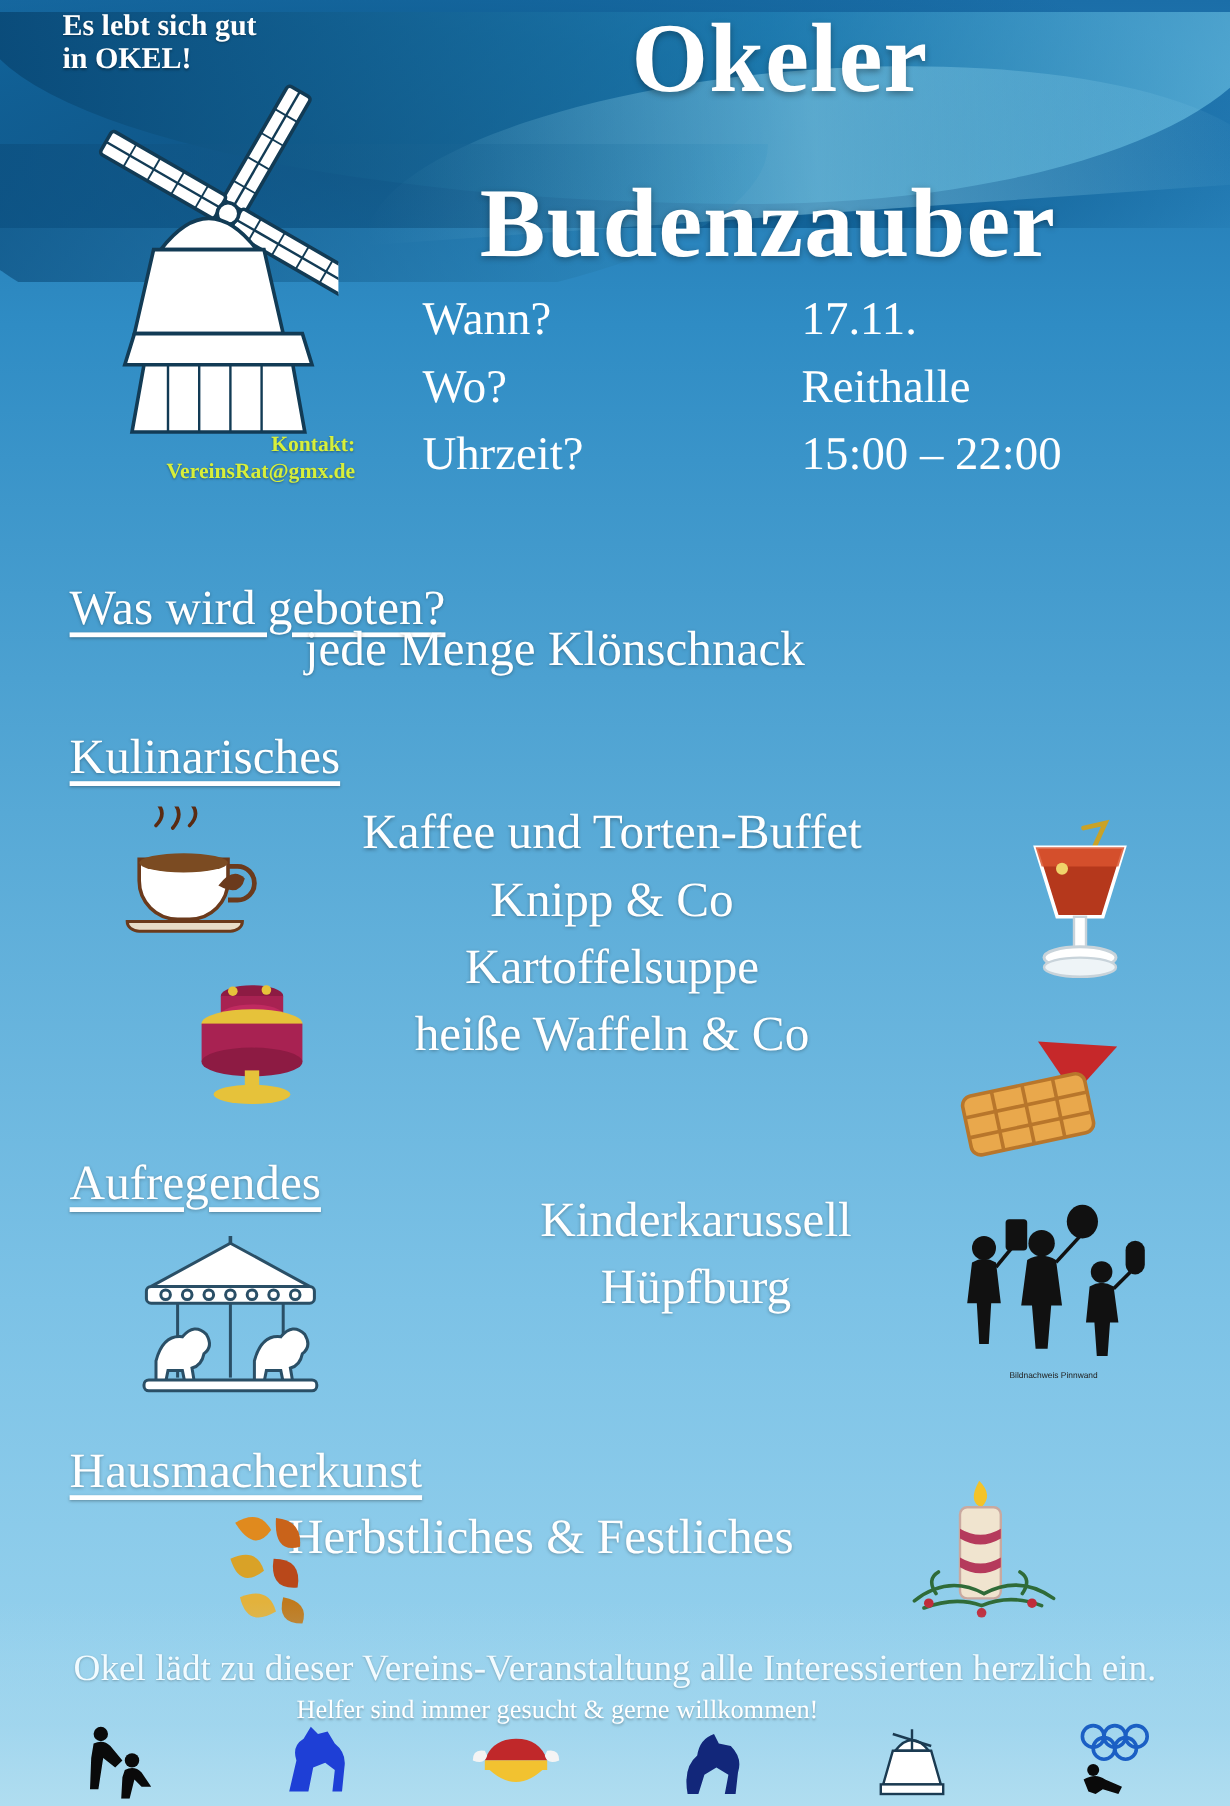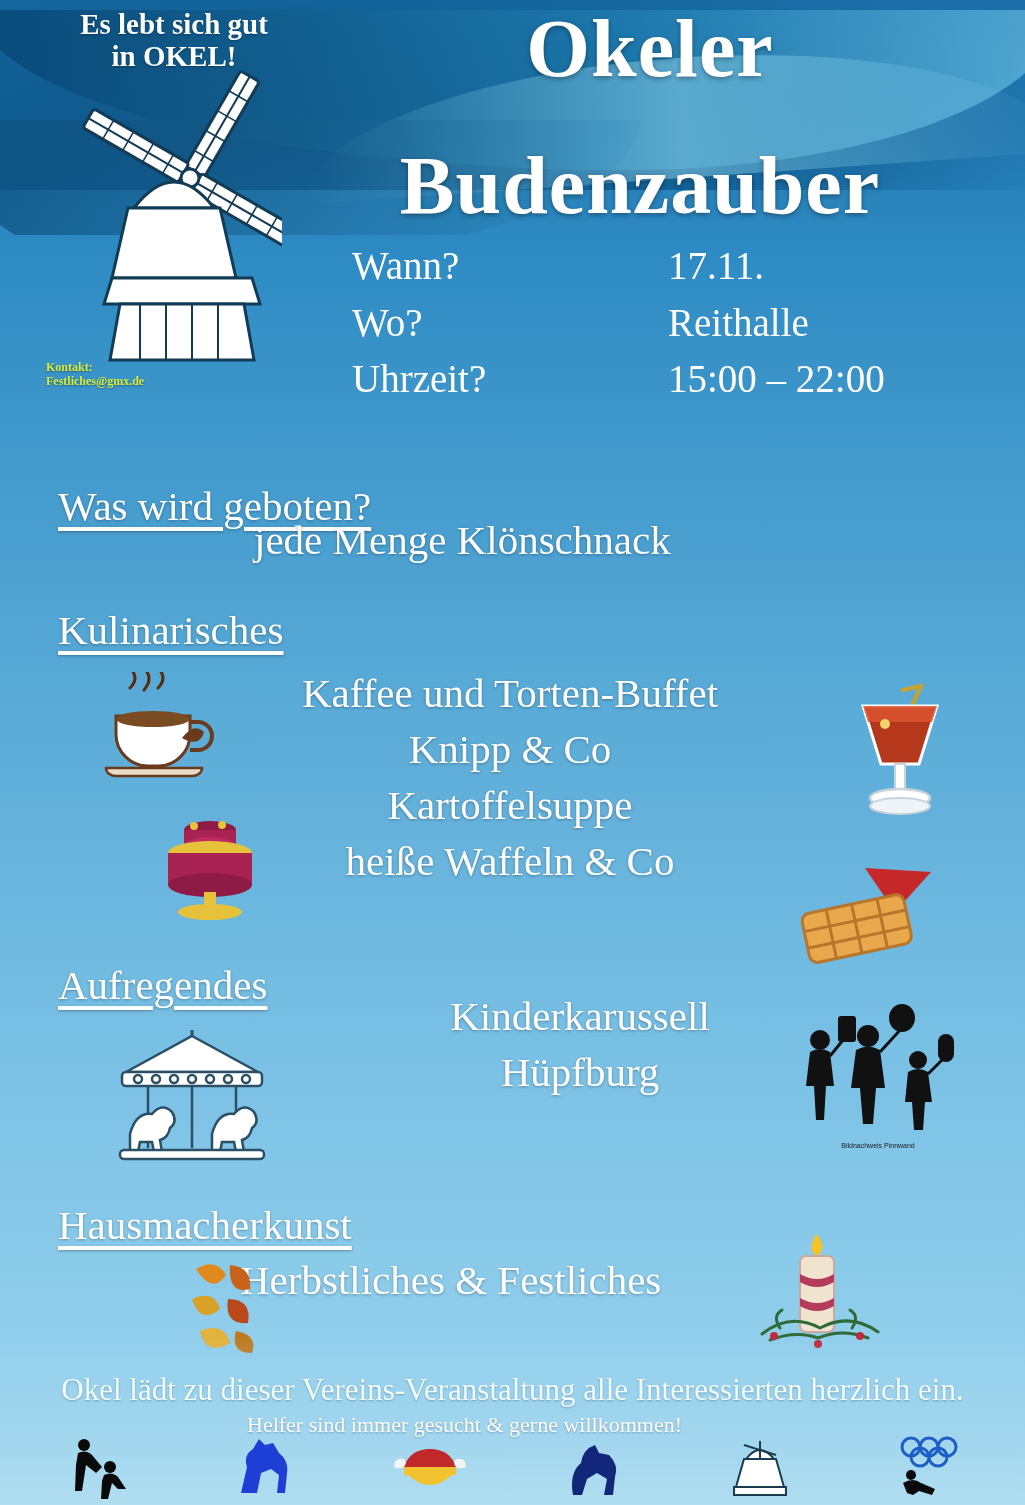--- a/index.html
+++ b/index.html
@@ -59,40 +59,39 @@
     position: absolute;
     left: 0; bottom: 0;
     width: 1025px; height: 170px;
     background: linear-gradient(180deg, rgba(150,210,235,0) 0%, rgba(165,215,238,.65) 60%, rgba(178,222,240,.9) 100%);
     pointer-events: none;
   }
 
   
   .slogan {
     position: absolute;
-    top: 8px; left: 64px;
+    top: 8px; left: 52px;
     width: 220px;
-    text-align: center;
-    font-size: 29px;
+    font-size: 25px;
     line-height: 1.12;
     font-weight: 700;
     color: #ffffff;
     text-shadow: 0 1px 2px rgba(0,0,0,.35);
   }
   .windmill {
     position: absolute;
     top: 58px; left: 62px;
     width: 220px; height: 310px;
   }
   .contact {
     position: absolute;
     top: 360px; left: 46px;
     width: 250px;
-    text-align: left;
-    font-size: 12px;
+    text-align: right;
+    font-size: 18px;
     line-height: 1.2;
     font-weight: 700;
     color: #d7ef3a;
     text-shadow: 0 1px 2px rgba(0,0,0,.4);
   }
   .title1 {
     position: absolute;
     top: 8px; left: 300px;
     width: 700px;
     text-align: center;
@@ -276,21 +275,21 @@
         <line x1="78" y1="246" x2="78" y2="302" stroke-width="2"></line>
         <line x1="104" y1="246" x2="104" y2="302" stroke-width="2"></line>
         <line x1="130" y1="246" x2="130" y2="302" stroke-width="2"></line>
         <line x1="156" y1="246" x2="156" y2="302" stroke-width="2"></line>
       </g>
     </svg>
   </div>
 
   <div class="contact">
     <div>Kontakt:</div>
-    <div>Festliches@gmx.de</div>
+    <div>VereinsRat@gmx.de</div>
   </div>
 
   <div class="title1">Okeler</div>
   <div class="title2">Budenzauber</div>
 
   <div class="facts">
     <div class="row">
       <div class="q">Wann?</div>
       <div class="a">17.11.</div>
     </div>

